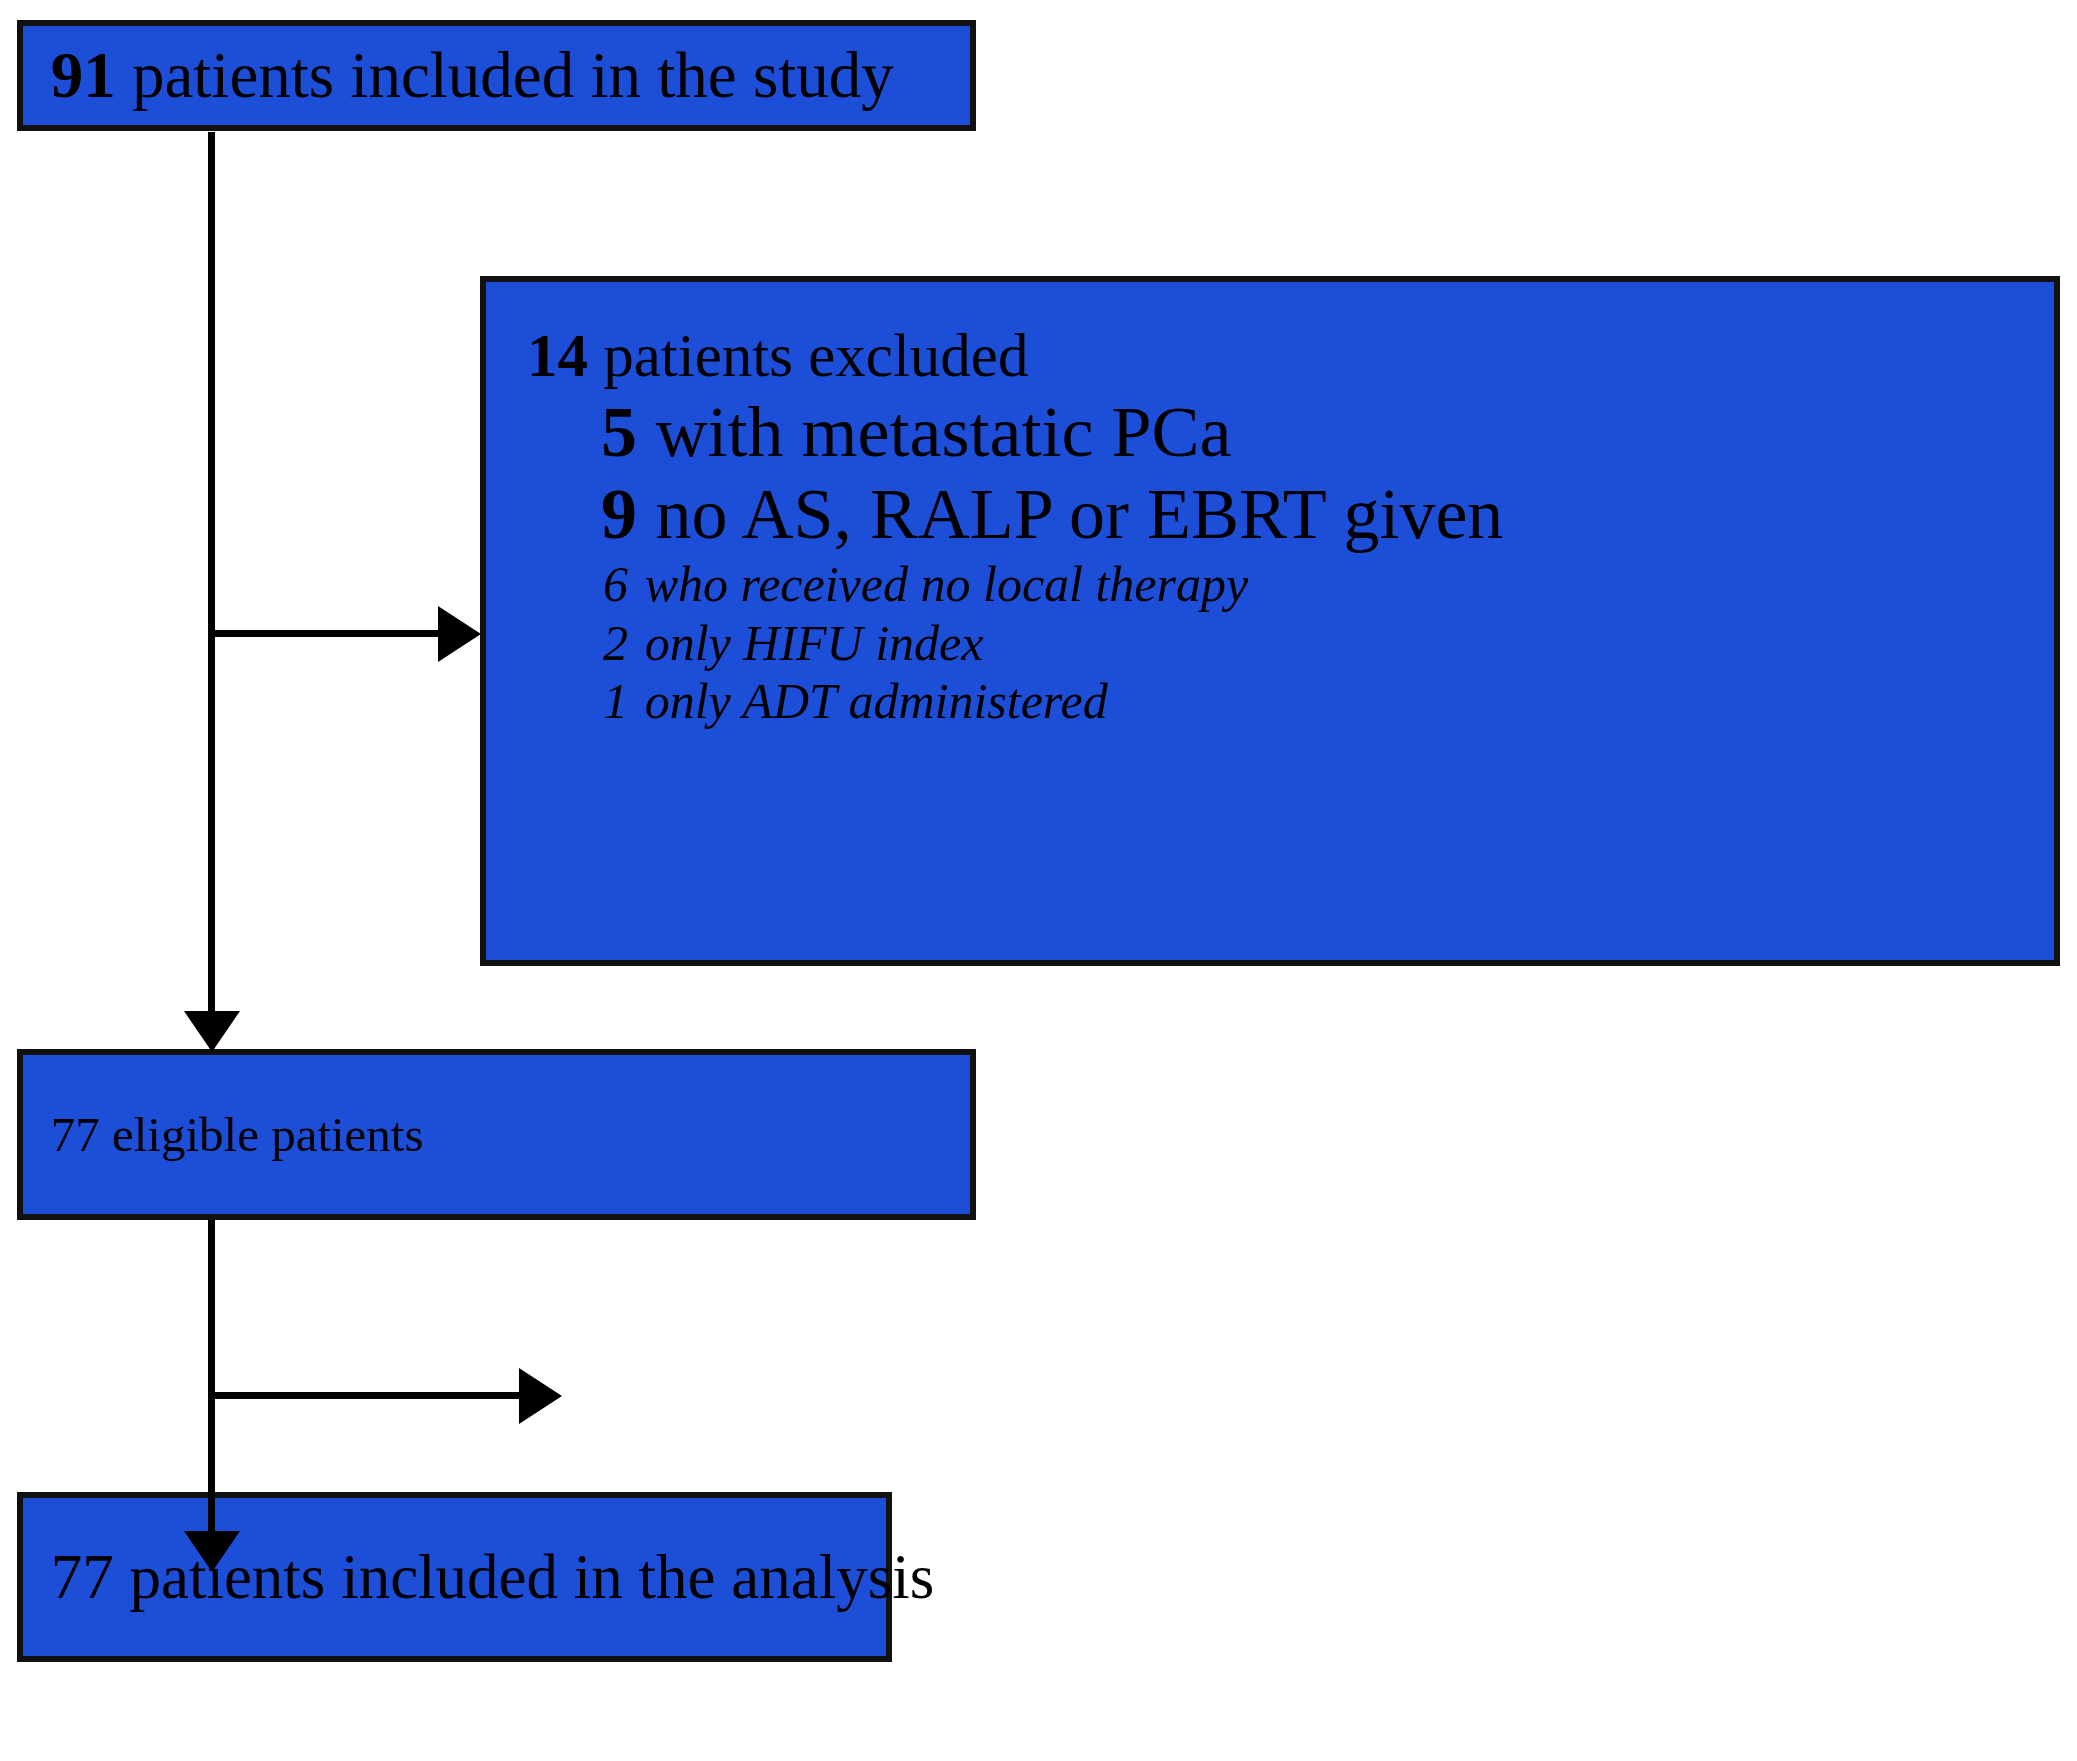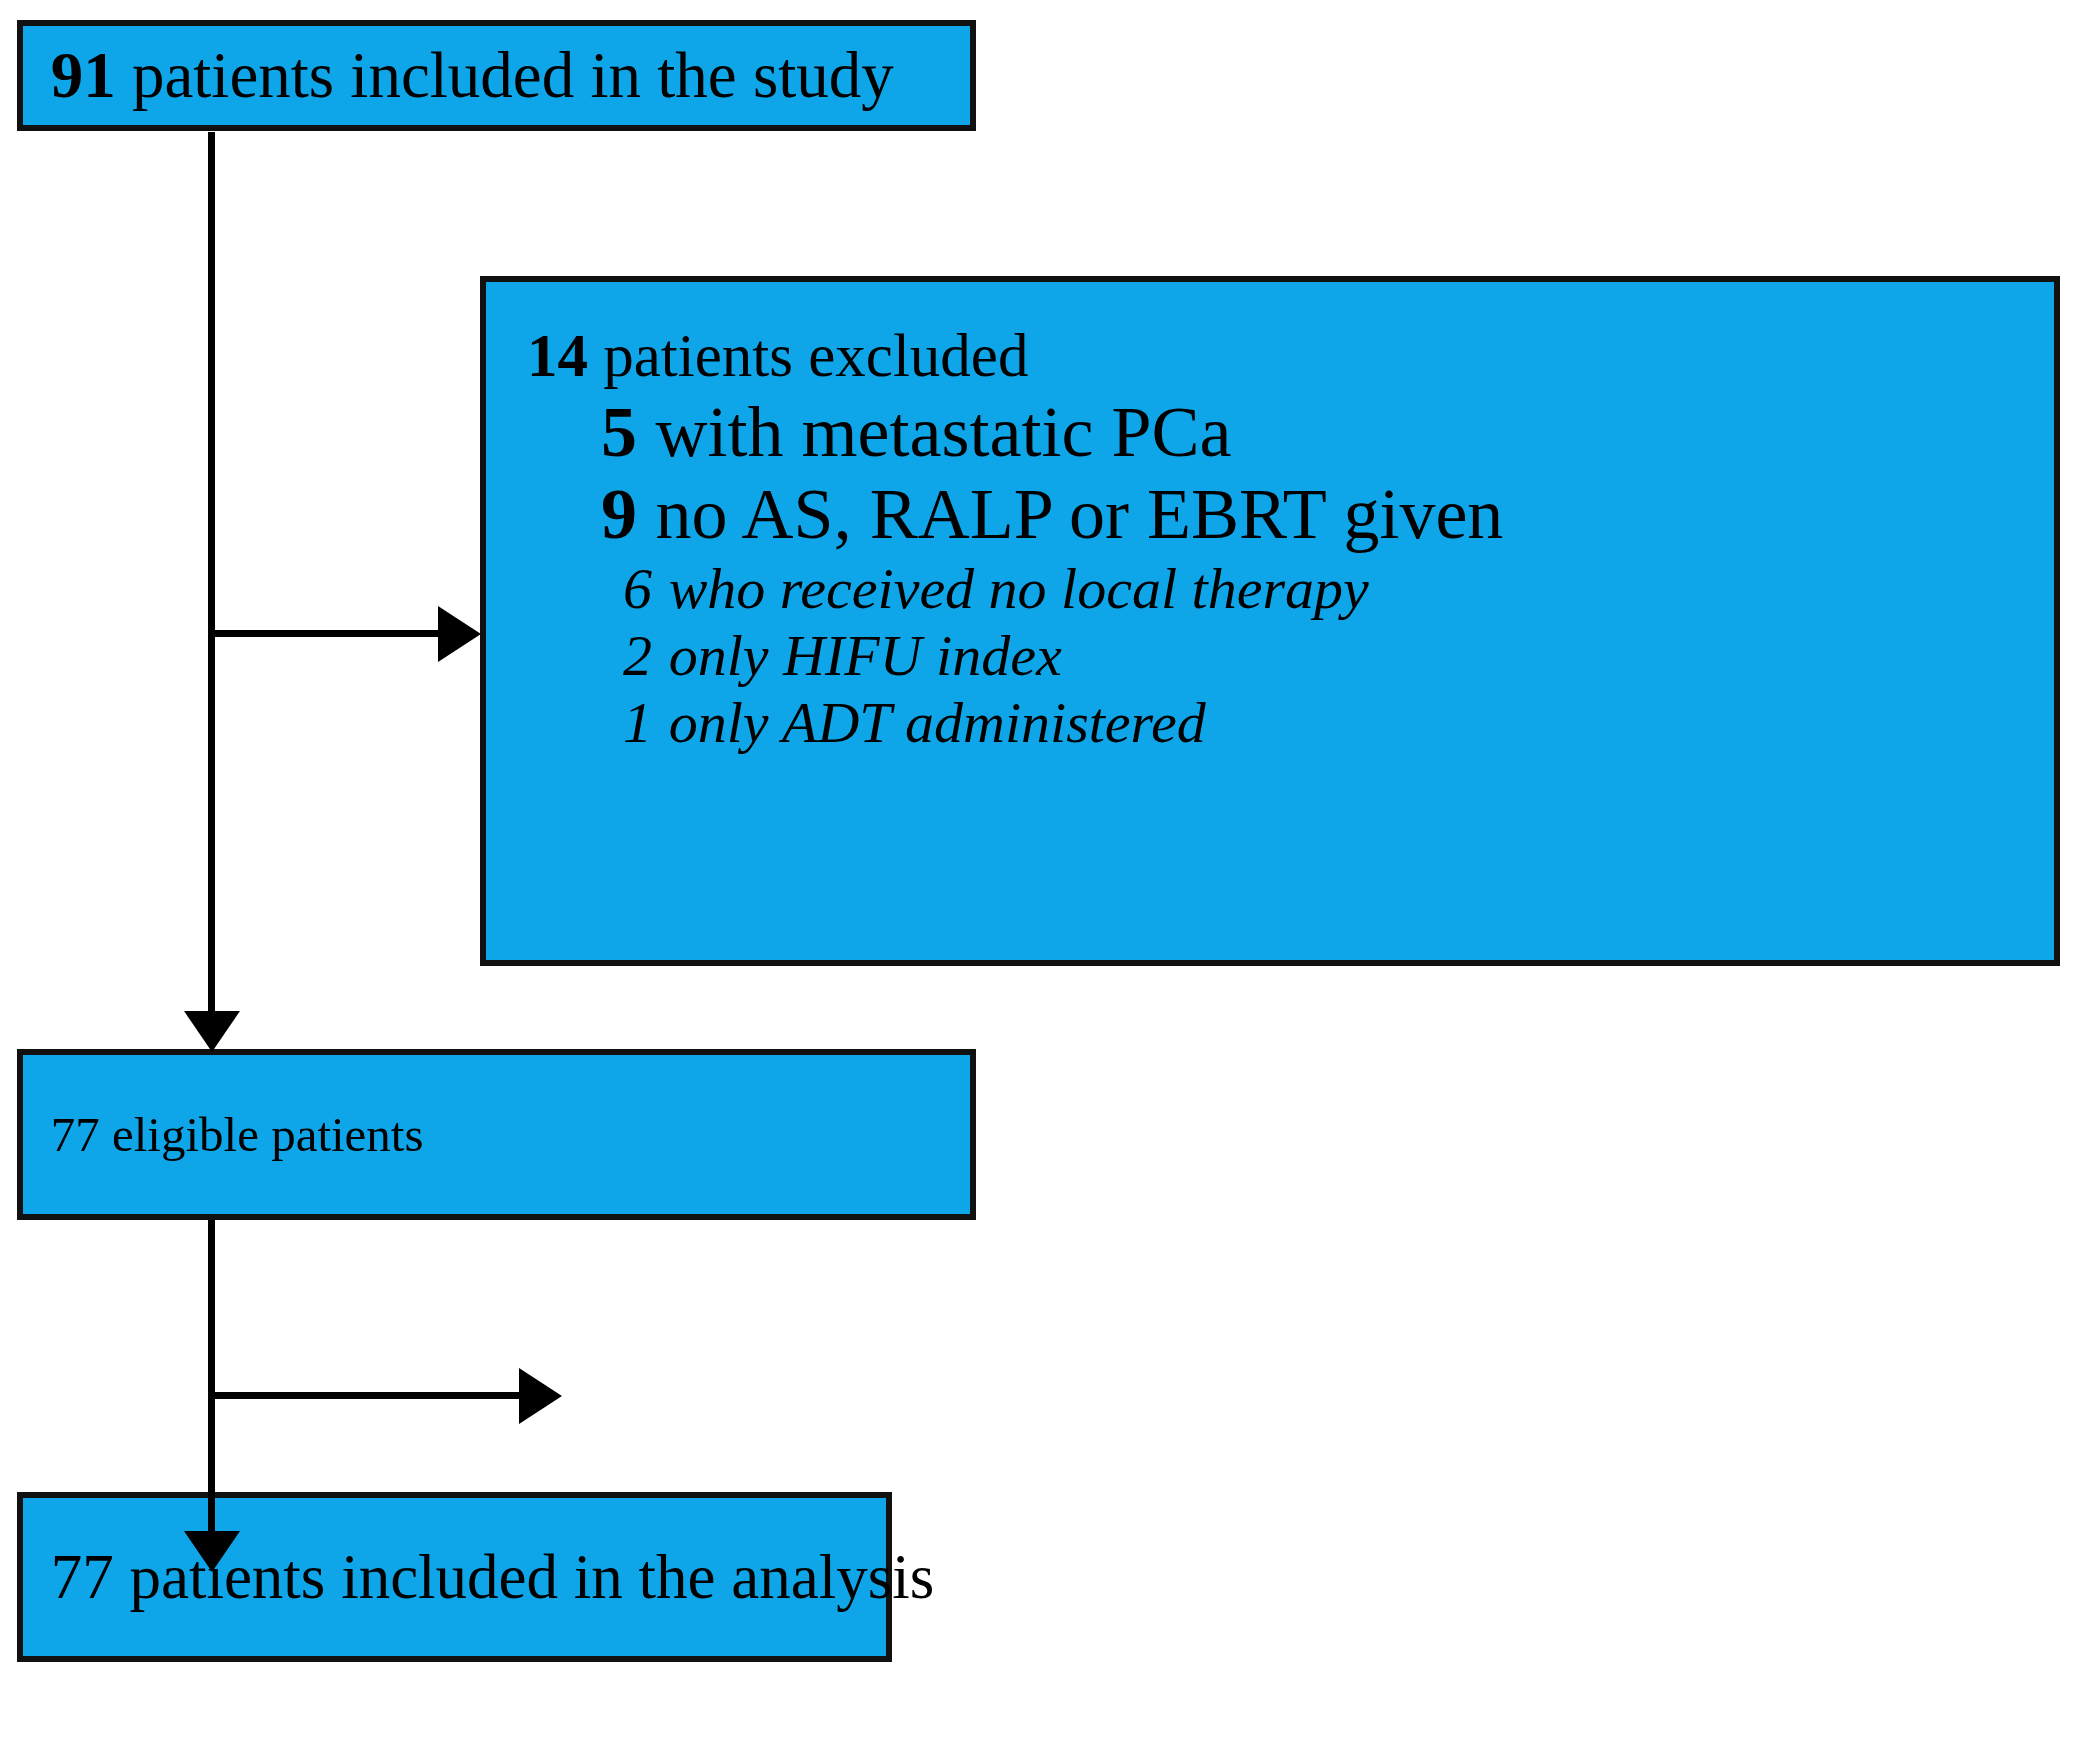--- a/index.html
+++ b/index.html
@@ -14,21 +14,21 @@
     height: 1761px;
     background: #ffffff;
     font-family: "Liberation Serif", "DejaVu Serif", serif;
     color: #000000;
     overflow: hidden;
   }
   .box {
     position: absolute;
     box-sizing: border-box;
     border: 6.5px solid #111111;
-    background: #0ea5e9;
+    background: #1d4ed8;
     display: flex;
     align-items: center;
   }
   .box-inner {
     padding-left: 28px;
     padding-right: 22px;
     width: 100%;
   }
   .line-row {
     white-space: nowrap;
@@ -57,21 +57,21 @@
     left: 480px; top: 276px;
     width: 1580px; height: 690px;
     align-items: flex-start;
   }
   #box-excluded .box-inner {
     padding-left: 41px;
     padding-top: 42px;
   }
   #box-excluded .lvl0 { font-size: 61px; margin-left: 0px;   margin-bottom: 5.6px; }
   #box-excluded .lvl1 { font-size: 72px; margin-left: 74px;  margin-bottom: 5.6px; }
-  #box-excluded .lvl2 { font-size: 58px; margin-left: 96px; margin-bottom: 5.6px; }
+  #box-excluded .lvl2 { font-size: 50px; margin-left: 76px; margin-bottom: 5.6px; }
   #box-excluded .lvl1 .gap { display:inline-block; width: 18.6px; }
   #box-excluded .lvl2 .gap { display:inline-block; width: 16.7px; }
 
   #box-eligible {
     left: 16.7px; top: 1049px;
     width: 959px; height: 171px;
   }
   #box-eligible .t { font-size: 49px; }
 
   #box-noindex {

